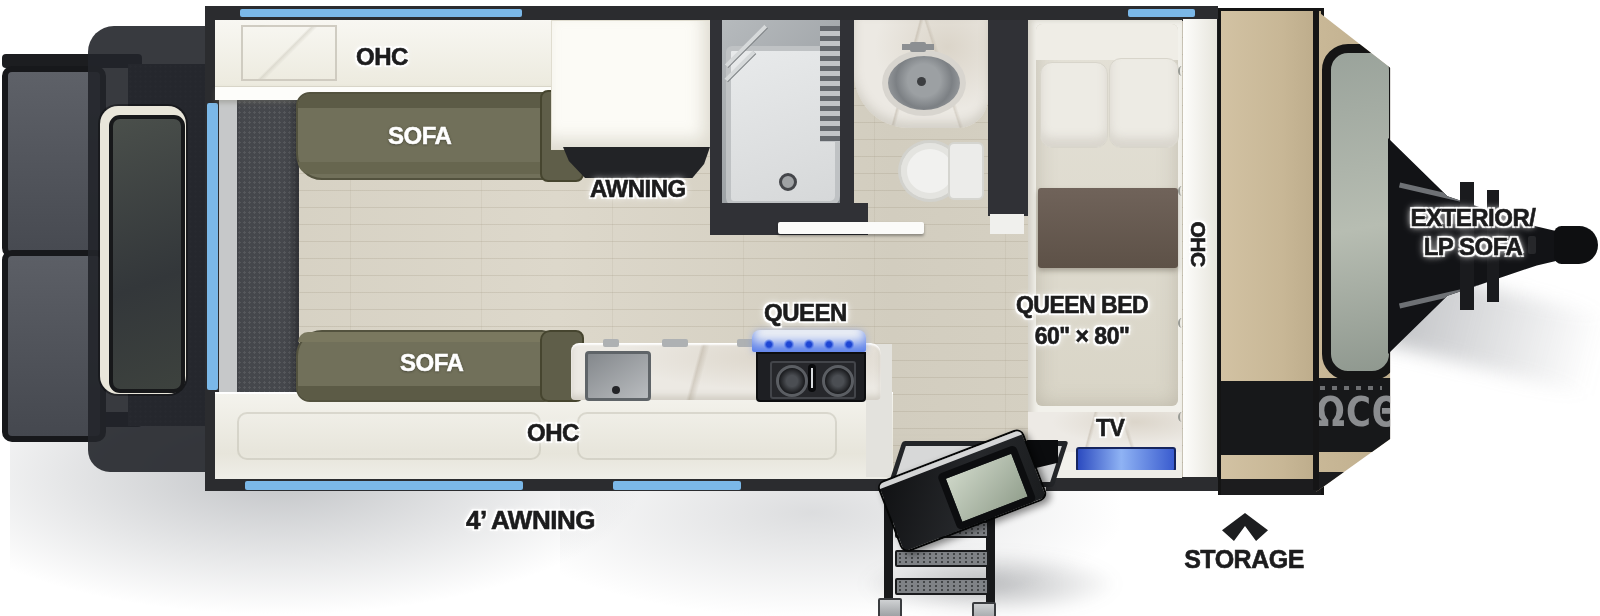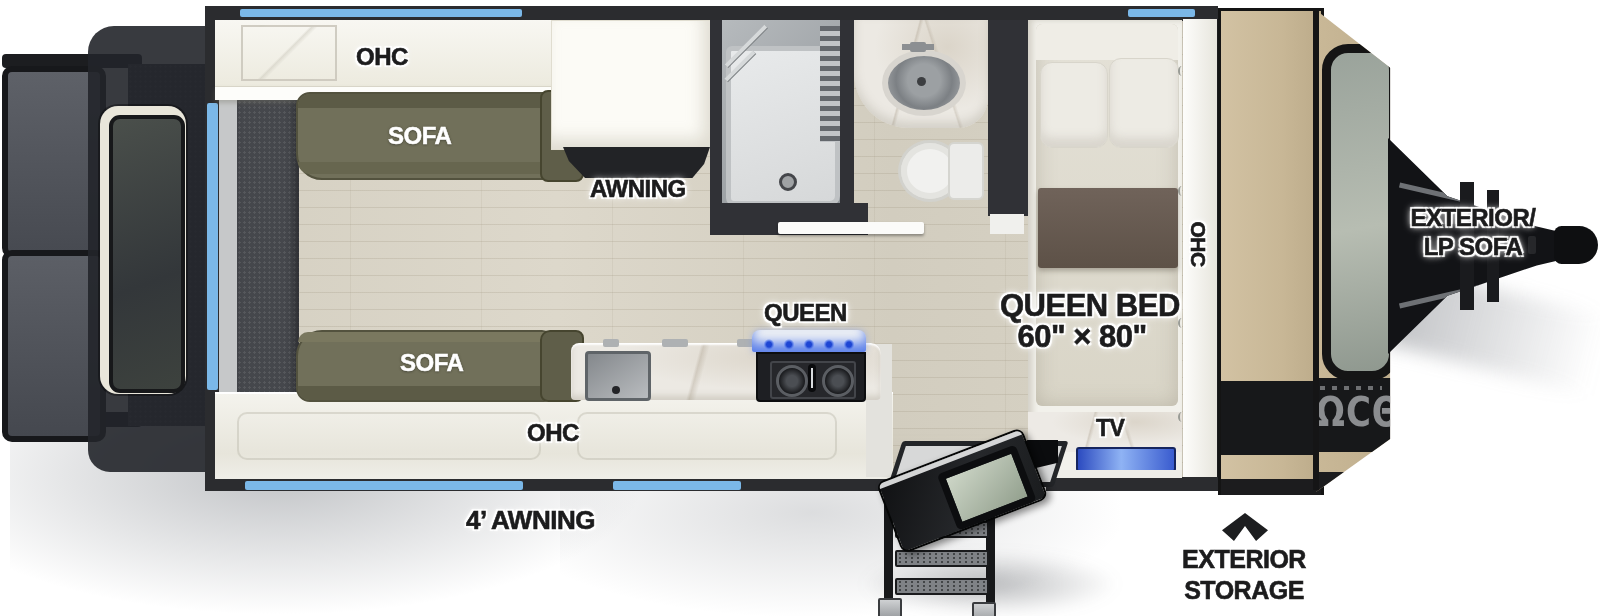--- a/index.html
+++ b/index.html
@@ -264,33 +264,32 @@
   <div class="abs" style="left:1554px;top:226px;width:44px;height:38px;background:#0e0f11;
        border-radius:8px 20px 20px 8px;"></div>
   <div class="abs" style="left:1528px;top:236px;width:8px;height:18px;background:#26272a;border-radius:2px;"></div>
 
   <div class="lbl" style="left:356px;top:43px;font-size:24px;">OHC</div>
   <div class="lbl lbl-white" style="left:388px;top:122px;font-size:24px;">SOFA</div>
   <div class="lbl" style="left:590px;top:175px;font-size:24px;">AWNING</div>
   <div class="lbl" style="left:764px;top:299px;font-size:24px;">QUEEN</div>
   <div class="lbl lbl-white" style="left:400px;top:349px;font-size:24px;">SOFA</div>
   <div class="lbl" style="left:527px;top:419px;font-size:24px;">OHC</div>
-  <div class="lbl lbl-center" style="left:1000px;top:290px;width:164px;font-size:31px;line-height:31px;">
+  <div class="lbl lbl-center" style="left:1000px;top:290px;width:164px;font-size:23px;line-height:31px;">
     <div>QUEEN BED</div>
     <div>60" × 80"</div>
   </div>
   <div class="lbl" style="left:1096px;top:415px;font-size:23px;">TV</div>
   <div class="lbl" style="left:1156px;top:232px;width:84px;font-size:21px;text-align:center;
        transform:rotate(90deg);">OHC</div>
   <div class="lbl" style="left:466px;top:505px;font-size:26px;">4’ AWNING</div>
   <div class="lbl lbl-center" style="left:1396px;top:203px;width:154px;font-size:24px;line-height:29px;">
     <div>EXTERIOR/</div>
     <div>LP SOFA</div>
   </div>
   <div class="abs" style="left:1222px;top:513px;width:46px;height:28px;background:#1d1e20;
        clip-path:polygon(50% 0,100% 62%,74% 100%,50% 46%,26% 100%,0 62%);
        filter:drop-shadow(0 0 2px #fff) drop-shadow(0 0 4px #fff);"></div>
   <div class="lbl lbl-center" style="left:1166px;top:544px;width:156px;font-size:25px;line-height:31px;">
-    <div>EXTERIOR</div>
     <div>STORAGE</div>
   </div>
 
 </div>
 
 </body></html>

